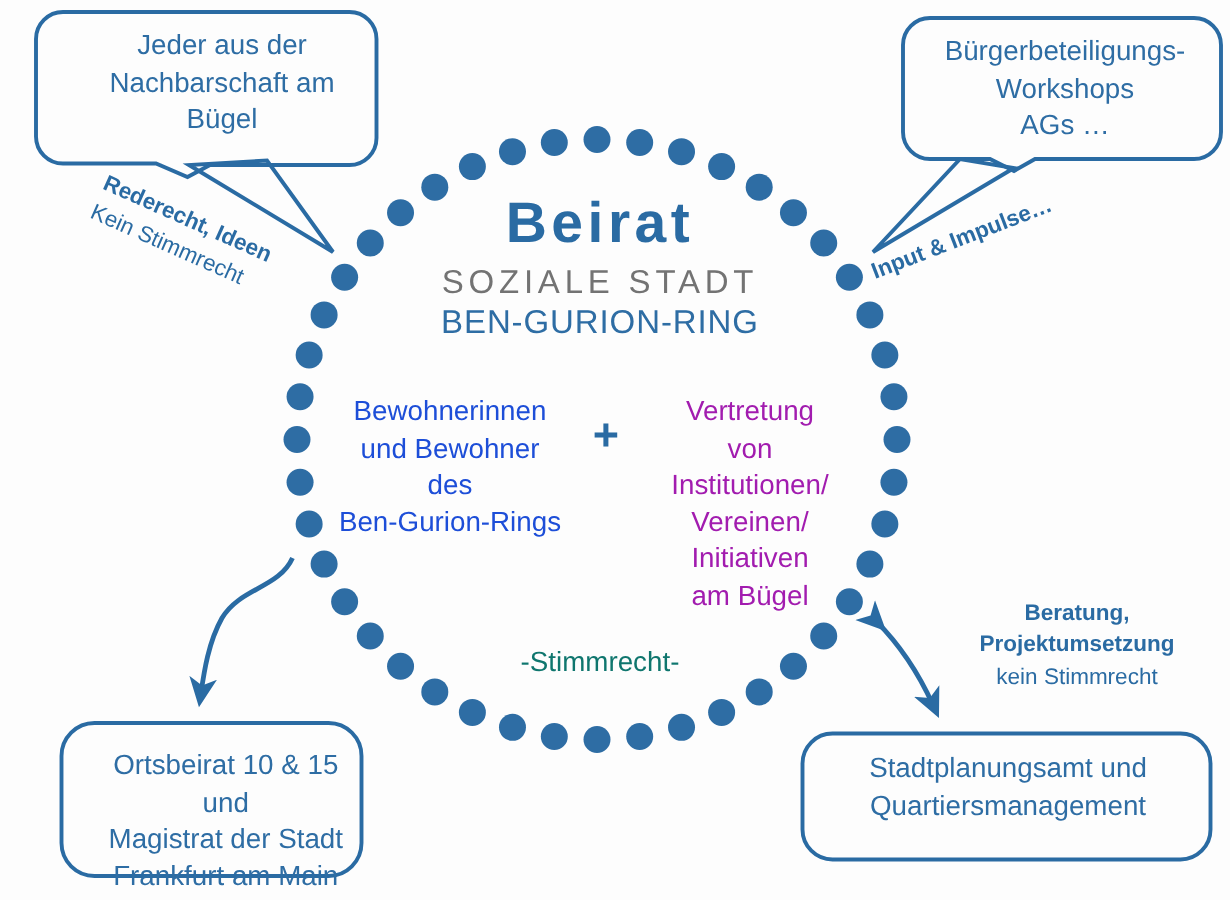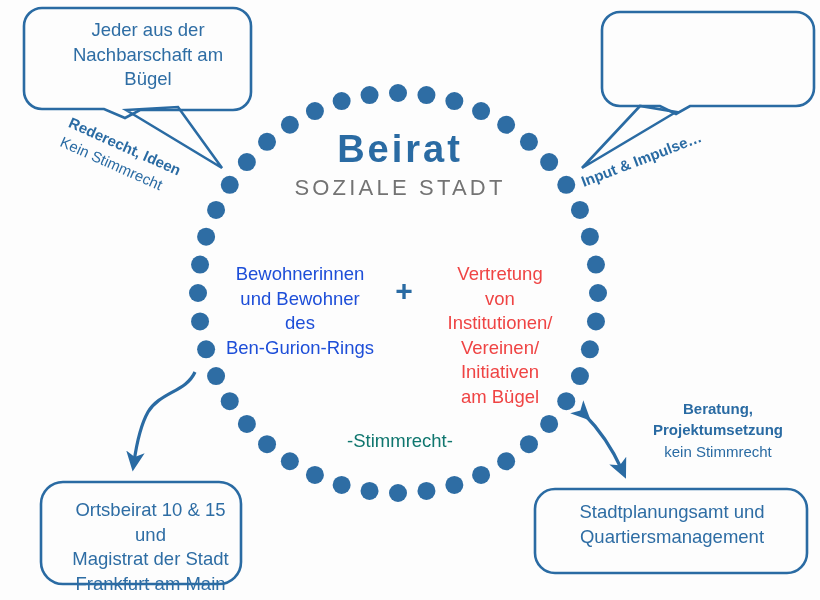--- a/index.html
+++ b/index.html
@@ -30,21 +30,21 @@
   .center-sub2{
     left:250px;top:202px;width:300px;text-align:center;
     font-size:22px;letter-spacing:0.6px;color:#2e6da4;
   }
   .col-left{
     left:208px;top:262px;width:184px;text-align:center;
     font-size:18.5px;line-height:1.33;color:#1d4ed8;
   }
   .col-right{
     left:420px;top:262px;width:160px;text-align:center;
-    font-size:18.5px;line-height:1.33;color:#ef4444;
+    font-size:18.5px;line-height:1.33;color:#a21caf;
   }
   .plus{
     left:386px;top:276px;width:36px;text-align:center;
     font-size:30px;font-weight:bold;color:#2a6ba3;line-height:1;
   }
   .stimmrecht{
     left:300px;top:430px;width:200px;text-align:center;
     font-size:18.5px;color:#0f766e;
   }
 
@@ -154,28 +154,30 @@
       </marker>
     </defs>
 
     <path d="M195,372 C186,392 160,392 148,412 C139,428 136,448 134,462" fill="none" stroke="#2a6ba3" stroke-width="3.2" marker-end="url(#arrowhead)"></path>
 
     <path d="M584,414 C600,430 612,448 622,470" fill="none" stroke="#2a6ba3" stroke-width="3.2" marker-start="url(#arrowhead)" marker-end="url(#arrowhead)"></path>
   </svg>
 
   <div class="txt center-title">Beirat</div>
   <div class="txt center-sub1">SOZIALE STADT</div>
+  <div class="txt center-sub2">BEN-GURION-RING</div>
 
   <div class="txt col-left">Bewohnerinnen<br>und Bewohner<br>des<br>Ben-Gurion-Rings</div>
   <div class="txt plus">+</div>
   <div class="txt col-right">Vertretung<br>von<br>Institutionen/<br>Vereinen/<br>Initiativen<br>am Bügel</div>
 
   <div class="txt stimmrecht">-Stimmrecht-</div>
 
   <div class="box-txt b-tl">Jeder aus der<br>Nachbarschaft am<br>Bügel</div>
+  <div class="box-txt b-tr">Bürgerbeteiligungs-<br>Workshops<br>AGs …</div>
   <div class="box-txt b-bl">Ortsbeirat 10 &amp; 15<br>und<br>Magistrat der Stadt<br>Frankfurt am Main</div>
   <div class="box-txt b-br">Stadtplanungsamt und<br>Quartiersmanagement</div>
 
   <div class="lbl lbl-rederecht">
     <span class="b">Rederecht, Ideen</span>
     <span class="r">Kein Stimmrecht</span>
   </div>
 
   <div class="lbl lbl-input">
     <span class="b">Input &amp; Impulse…</span>

